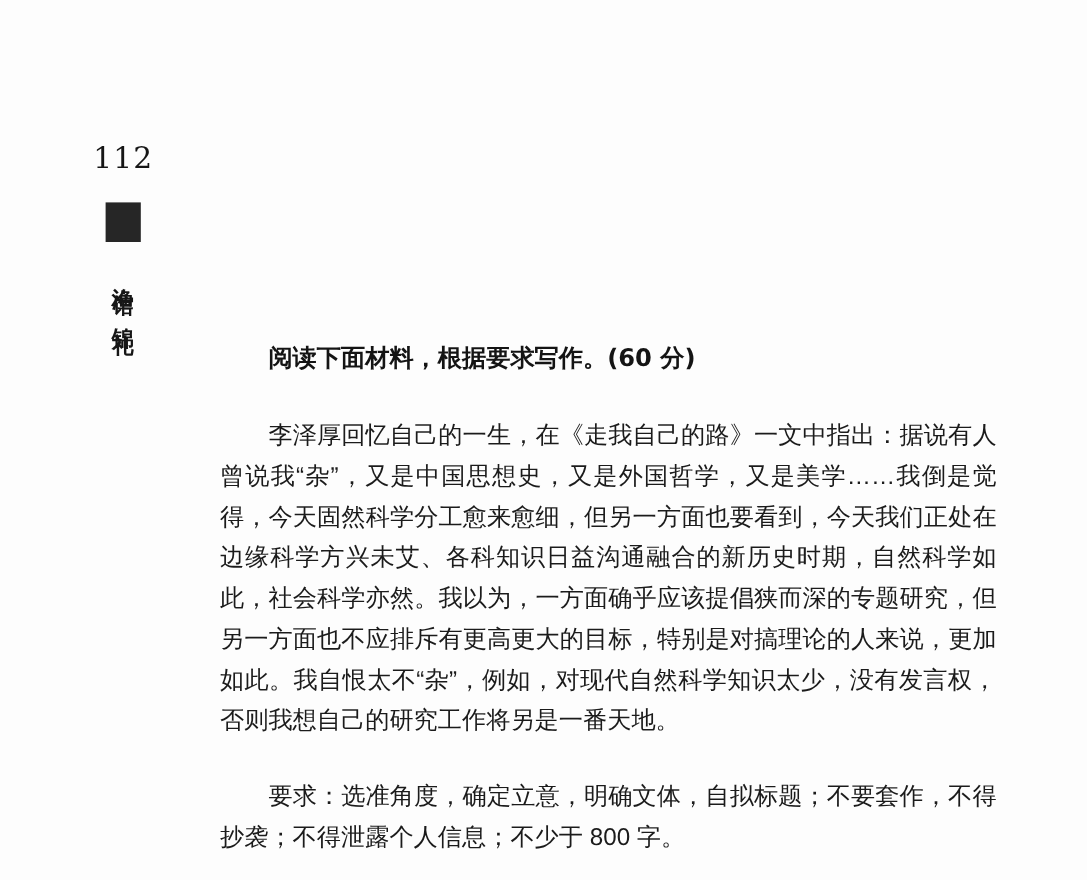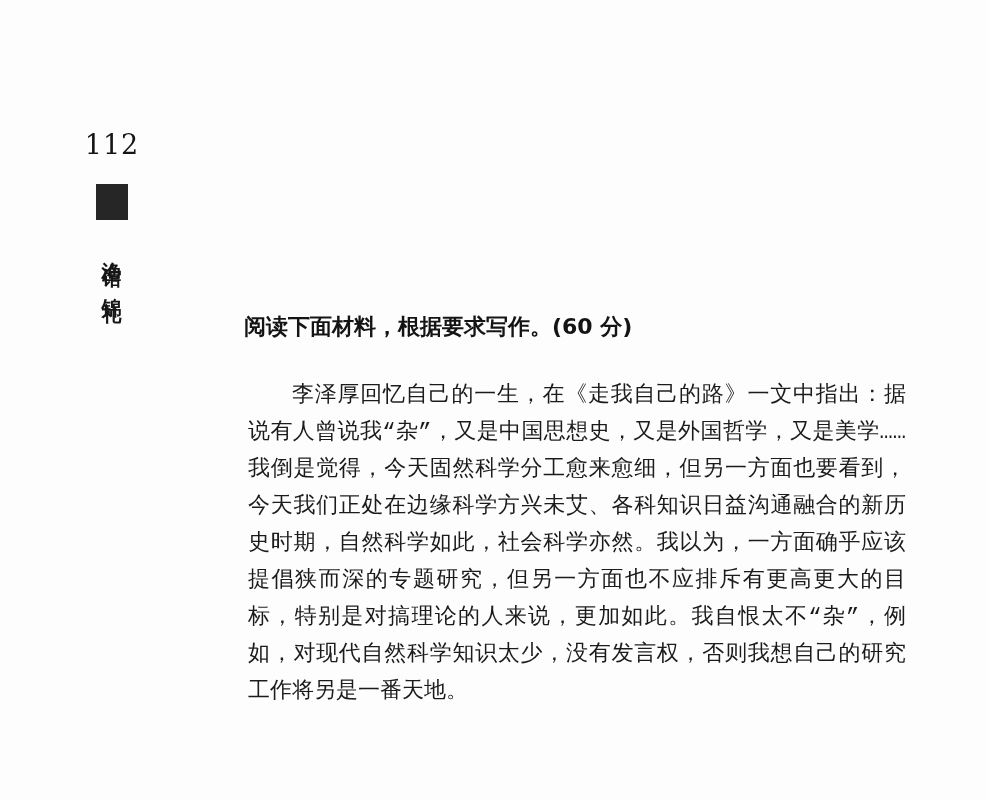--- a/index.html
+++ b/index.html
@@ -72,35 +72,35 @@
 
   .prompt-heading {
     font-family: "DejaVu Sans", "Liberation Sans", sans-serif;
     font-weight: 700;
     text-indent: 2em;
     text-align: left;
     color: #141414;
   }
 
   .body-par {
-    font-family: Liberation Mono, monospace;
+    font-family: Liberation Sans, sans-serif;
     text-indent: 2em;
     text-align: justify;
-    margin-left: 48px;
   }
 </style>
 </head>
 <body>
 
 <div class="page">
 
   <div class="margin-block">
     <div class="page-number">112</div>
     <div class="divider-rule"></div>
     <div class="book-title-vertical">渔馆·锦礼</div>
   </div>
 
   <div class="main-text">
     <div class="prompt-heading">阅读下面材料，根据要求写作。(60 分)</div>
     <p class="body-par">李泽厚回忆自己的一生，在《走我自己的路》一文中指出：据说有人曾说我“杂”，又是中国思想史，又是外国哲学，又是美学……我倒是觉得，今天固然科学分工愈来愈细，但另一方面也要看到，今天我们正处在边缘科学方兴未艾、各科知识日益沟通融合的新历史时期，自然科学如此，社会科学亦然。我以为，一方面确乎应该提倡狭而深的专题研究，但另一方面也不应排斥有更高更大的目标，特别是对搞理论的人来说，更加如此。我自恨太不“杂”，例如，对现代自然科学知识太少，没有发言权，否则我想自己的研究工作将另是一番天地。</p>
+    <p class="body-par">要求：选准角度，确定立意，明确文体，自拟标题；不要套作，不得抄袭；不得泄露个人信息；不少于 800 字。</p>
   </div>
 
 </div>
 
 </body></html>

